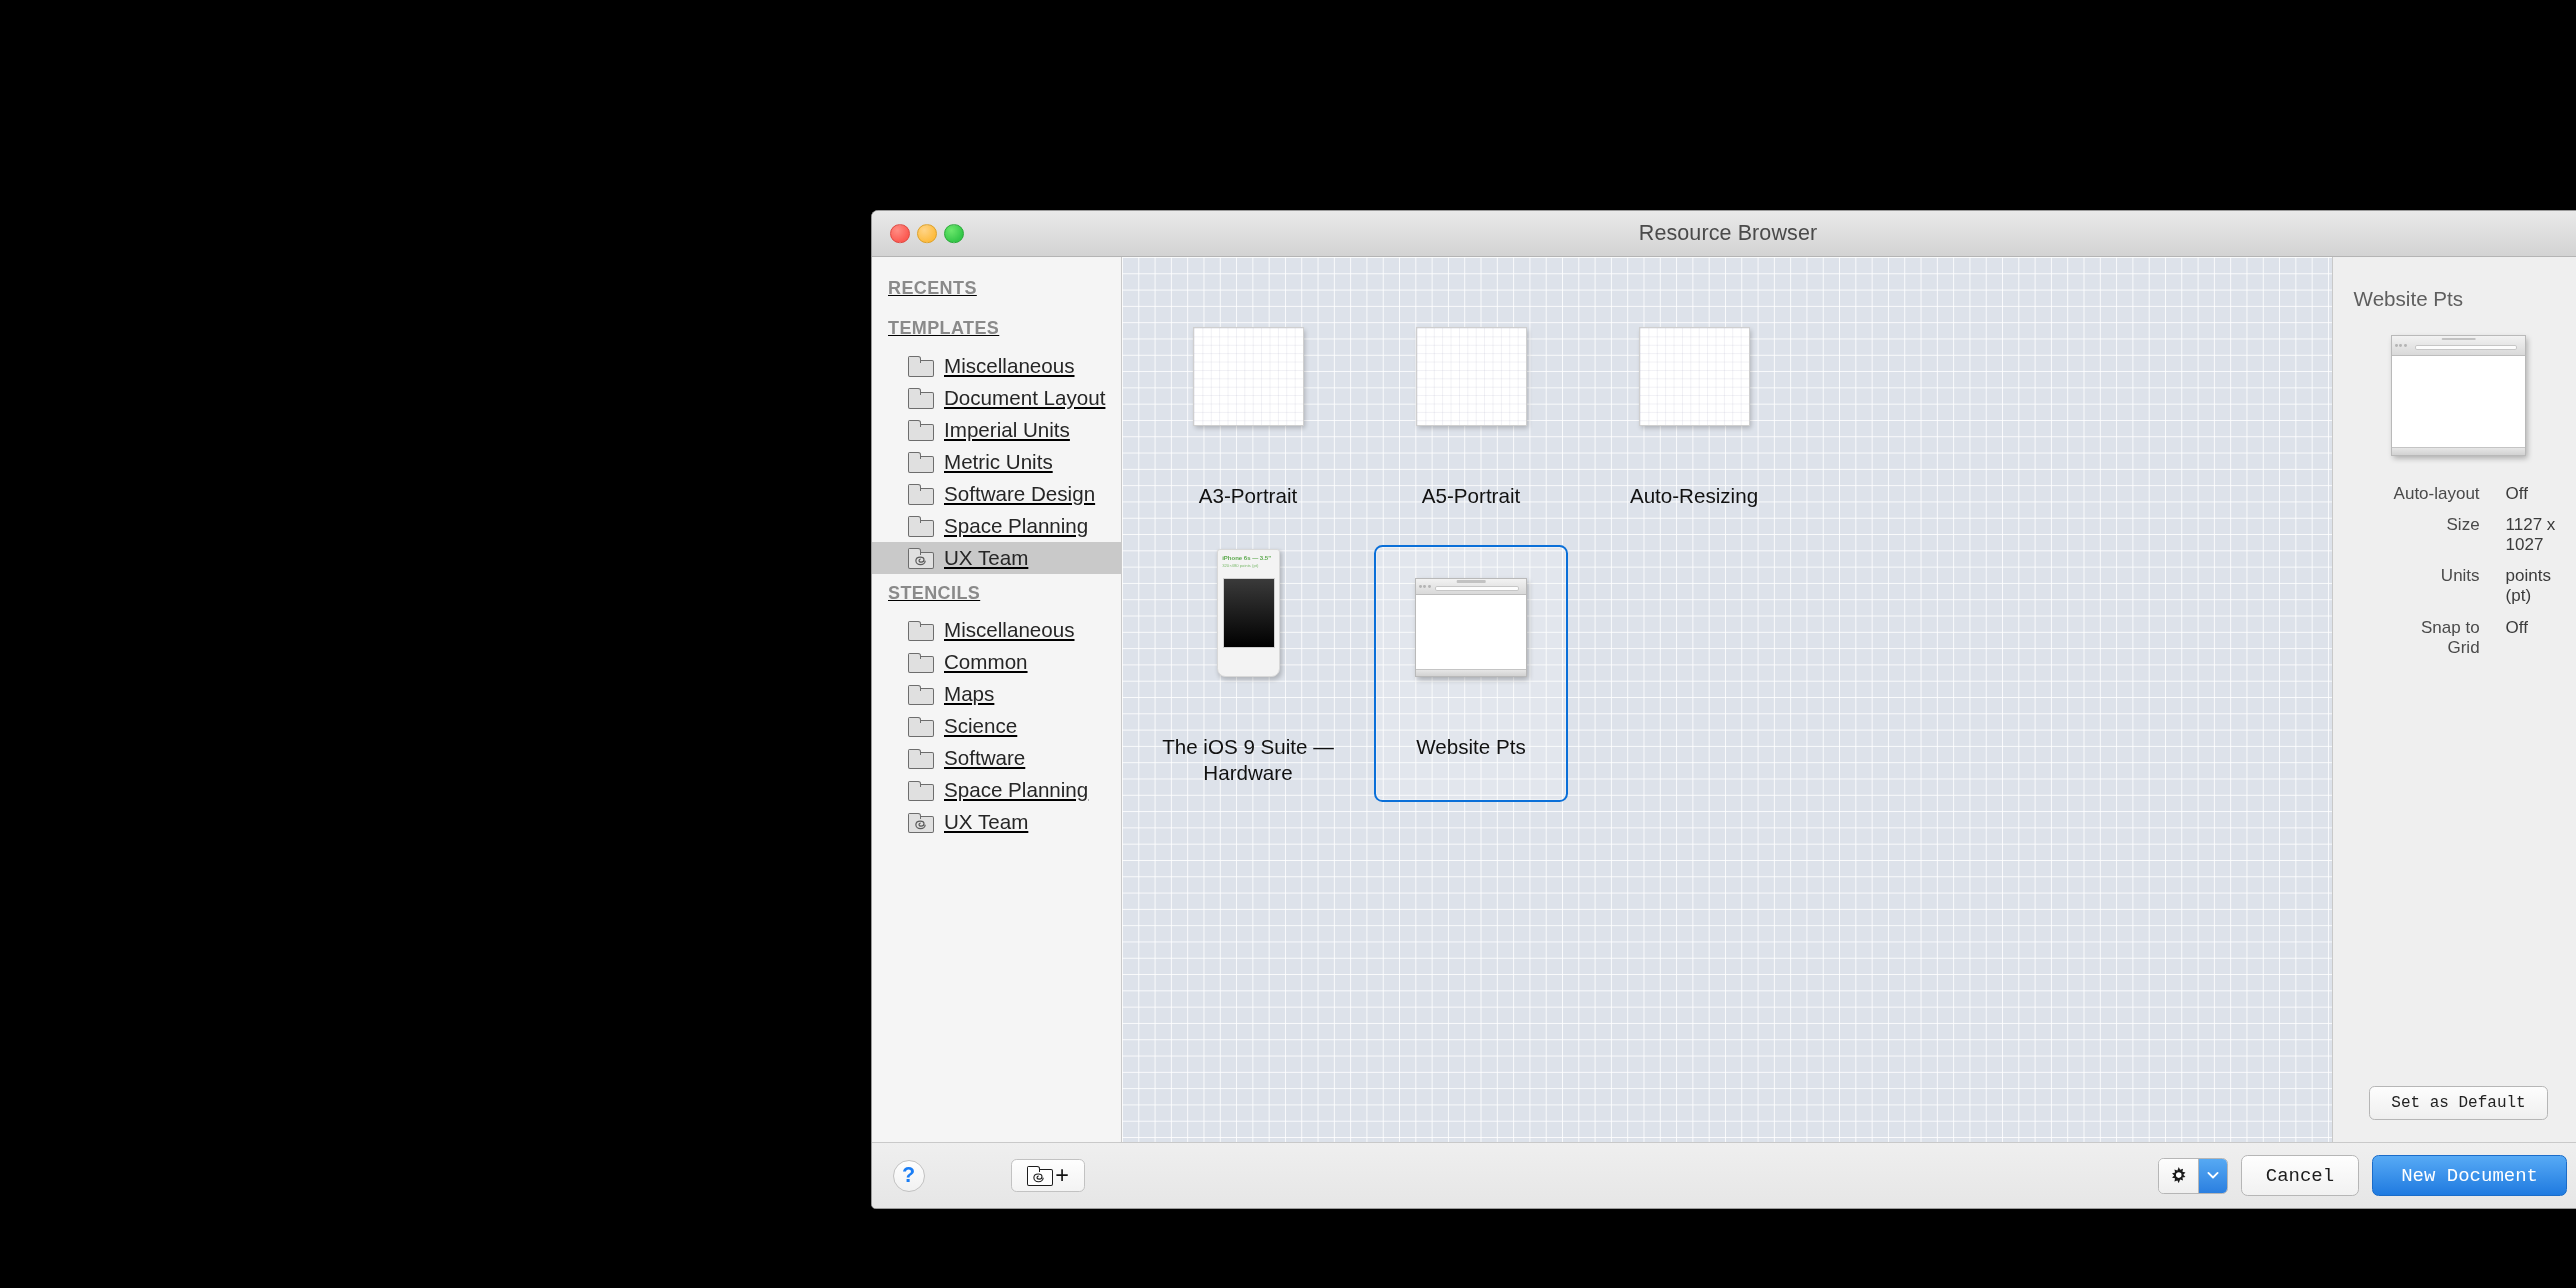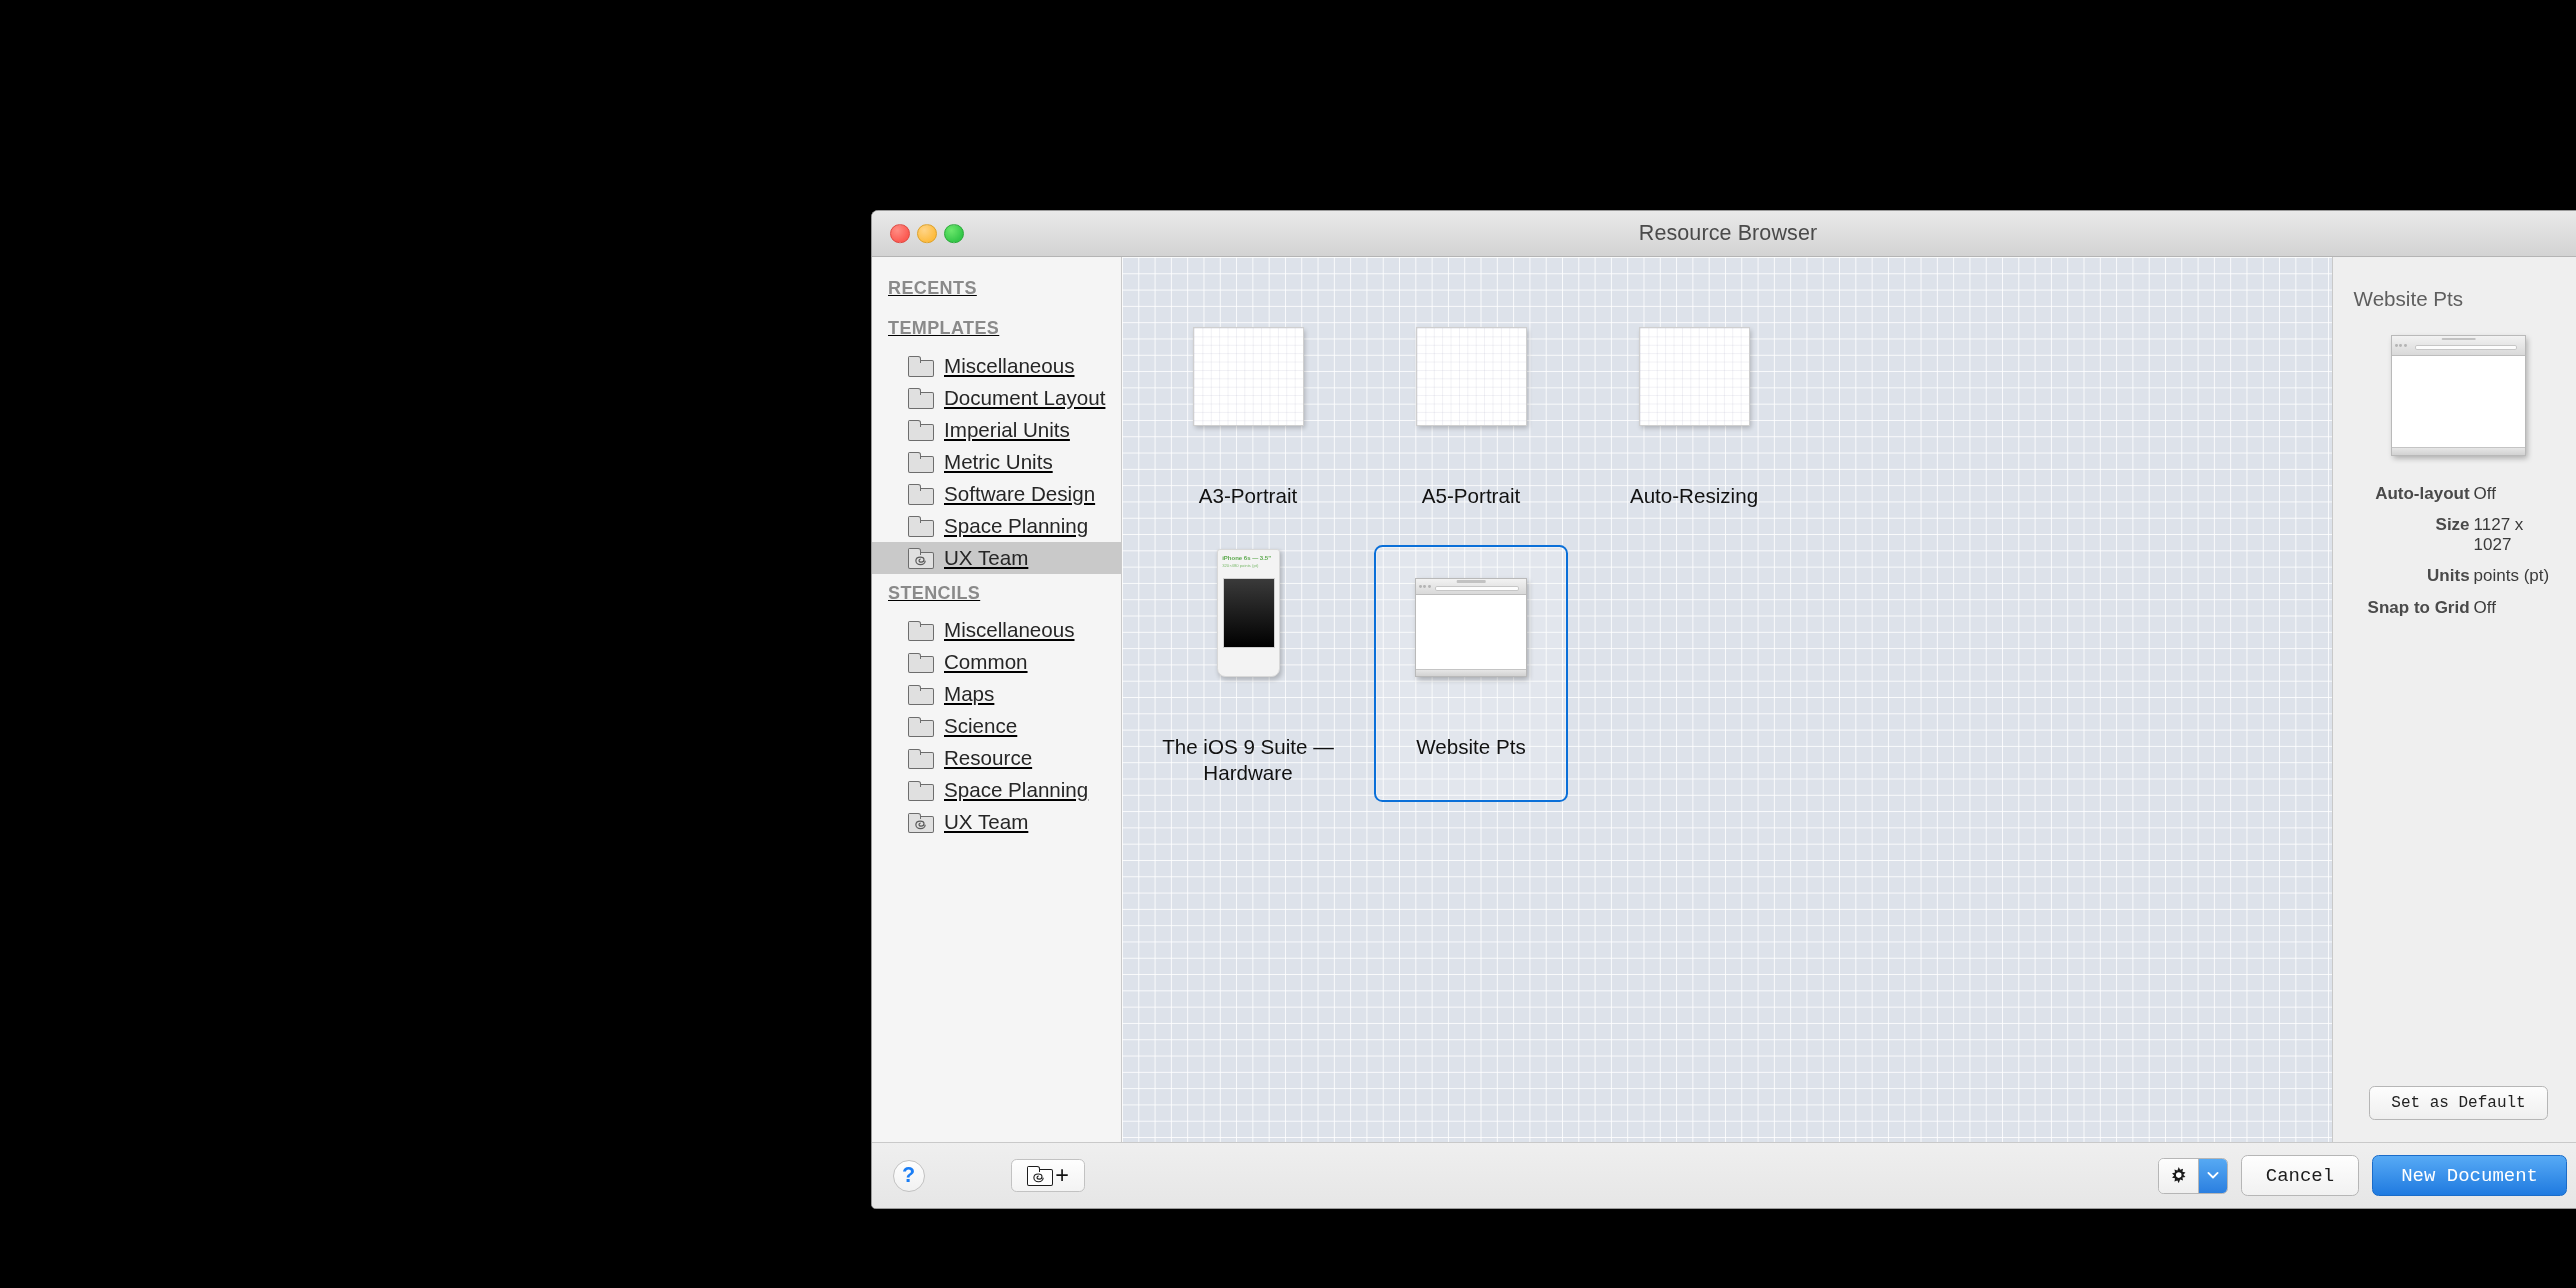--- a/index.html
+++ b/index.html
@@ -202,22 +202,22 @@
   }
   #insp-title { font-size: 20.6px; color: #5e5e5e; margin-bottom: 24px; }
   #insp-preview { display: flex; justify-content: center; margin-bottom: 28px; }
   .mw-preview { width: 135px; height: 121px; }
   .meta-row {
     display: flex; align-items: baseline;
     margin-bottom: 11.2px;
   }
   .meta-k {
     width: 120px; text-align: right;
-    font-size: 17px; font-weight: bold; color: #4a4a4a;
-    padding-right: 4px; flex: 0 0 120px;
+    font-size: 17px; font-weight: normal; color: #4a4a4a;
+    padding-right: 26px; flex: 0 0 120px; margin-left: 32px;
   }
   .meta-v { font-size: 17px; color: #3b3b3b; }
   #set-default-wrap { position: absolute; left: 0; right: 0; bottom: 22.5px; display: flex; justify-content: center; }
   #set-default {
     font-size: 16px; color: #222;
     background: linear-gradient(to bottom, #fdfdfd, #efefef);
     border: 0.9px solid #b6b6b6; border-radius: 5.6px;
     padding: 6.6px 21.5px; cursor: default;
     font-family: Liberation Mono, monospace;
   }
@@ -340,21 +340,21 @@
         <div class="sb-item">
           <span class="folder"></span>
           <span class="sb-label">Maps</span>
         </div>
         <div class="sb-item">
           <span class="folder"></span>
           <span class="sb-label">Science</span>
         </div>
         <div class="sb-item">
           <span class="folder"></span>
-          <span class="sb-label">Resource</span>
+          <span class="sb-label">Software</span>
         </div>
         <div class="sb-item">
           <span class="folder"></span>
           <span class="sb-label">Space Planning</span>
         </div>
         <div class="sb-item">
           <span class="folder">
             <svg class="swirl" viewBox="0 0 17 12">
               <path d="M13 6.2c0 2.4-2.2 4.2-5 4.2S3 8.6 3 6.2 5.1 2.2 7.8 2.2c2.3 0 3.9 1.3 3.9 2.9s-1.4 2.6-3 2.6c-1.3 0-2.3-.8-2.3-1.8s.9-1.6 1.9-1.6" fill="none" stroke="#5a5a5a" stroke-width="1.3"></path>
             </svg>

